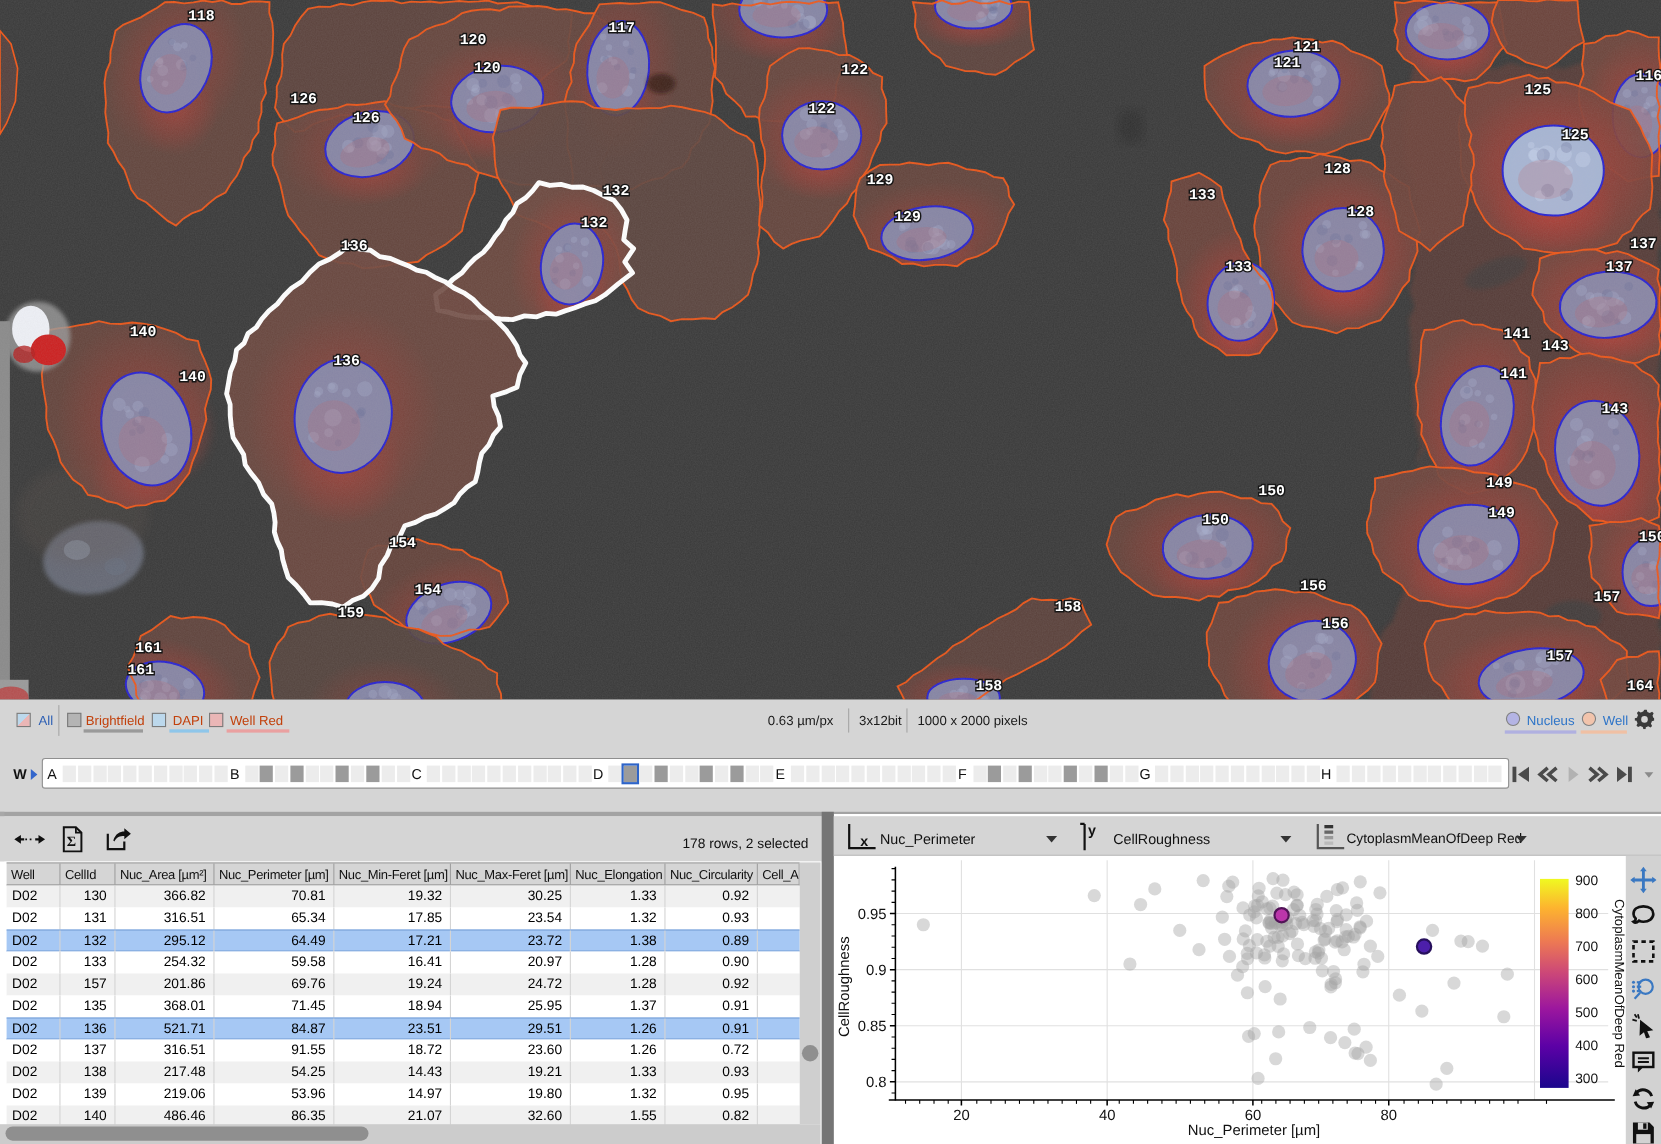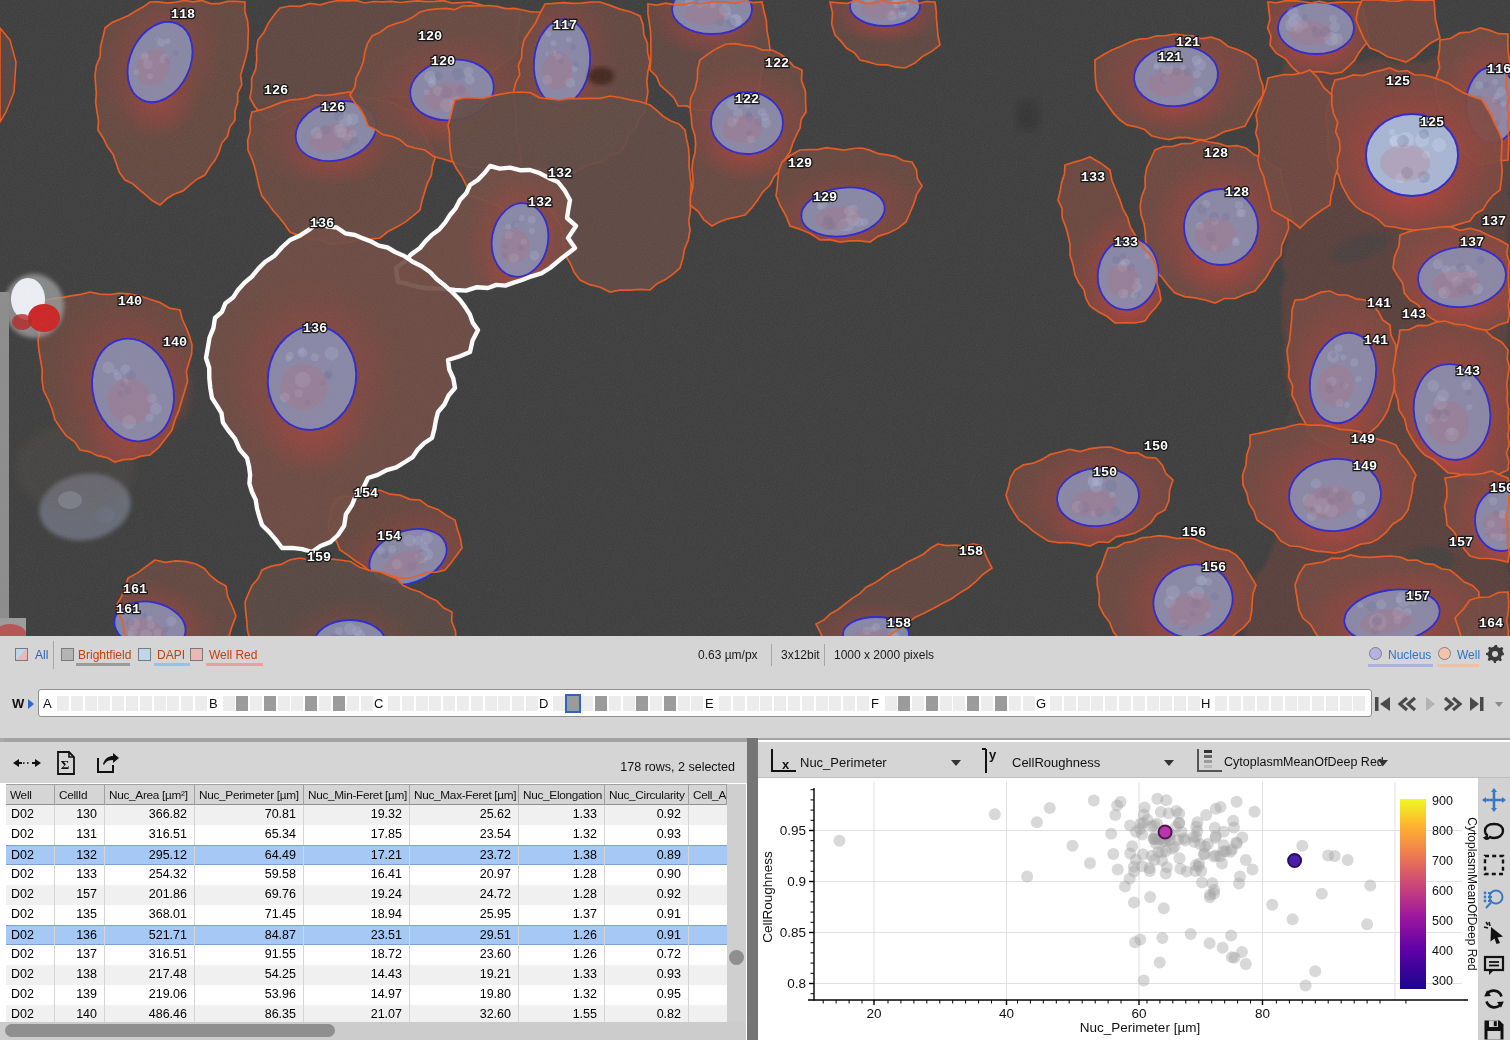--- a/index.html
+++ b/index.html
@@ -1099,21 +1099,21 @@
       <div class="th" style="left:513px;width:86px">Nuc_Elongation</div>
       <div class="th" style="left:599px;width:84px">Nuc_Circularity</div>
       <div class="th" style="left:683px;width:38px">Cell_Area [µm²]</div>
     </div>
     <div class="trow tr0" style="top:805px">
       <div class="td c0">D02</div>
       <div class="td c1">130</div>
       <div class="td c2">366.82</div>
       <div class="td c3">70.81</div>
       <div class="td c4">19.32</div>
-      <div class="td c5">25.62</div>
+      <div class="td c5">30.25</div>
       <div class="td c6">1.33</div>
       <div class="td c7">0.92</div>
       <div class="td c8"></div>
     </div>
     <div class="trow tr1" style="top:825px">
       <div class="td c0">D02</div>
       <div class="td c1">131</div>
       <div class="td c2">316.51</div>
       <div class="td c3">65.34</div>
       <div class="td c4">17.85</div>

